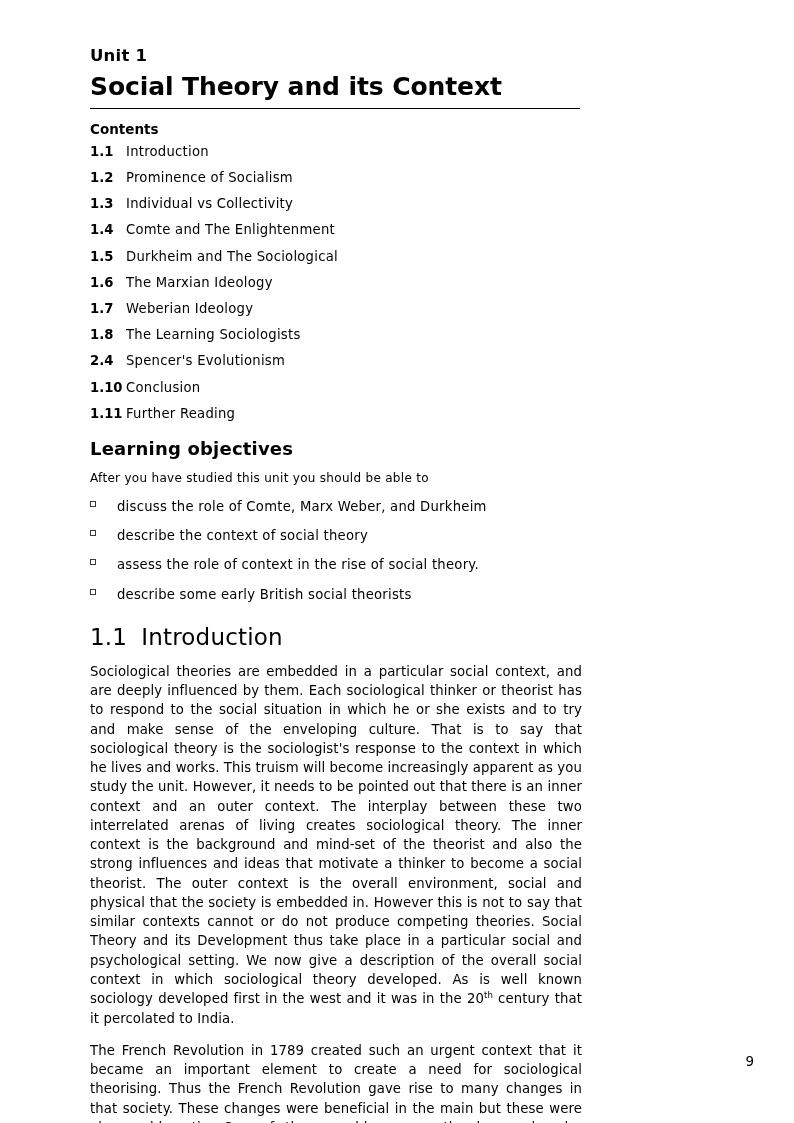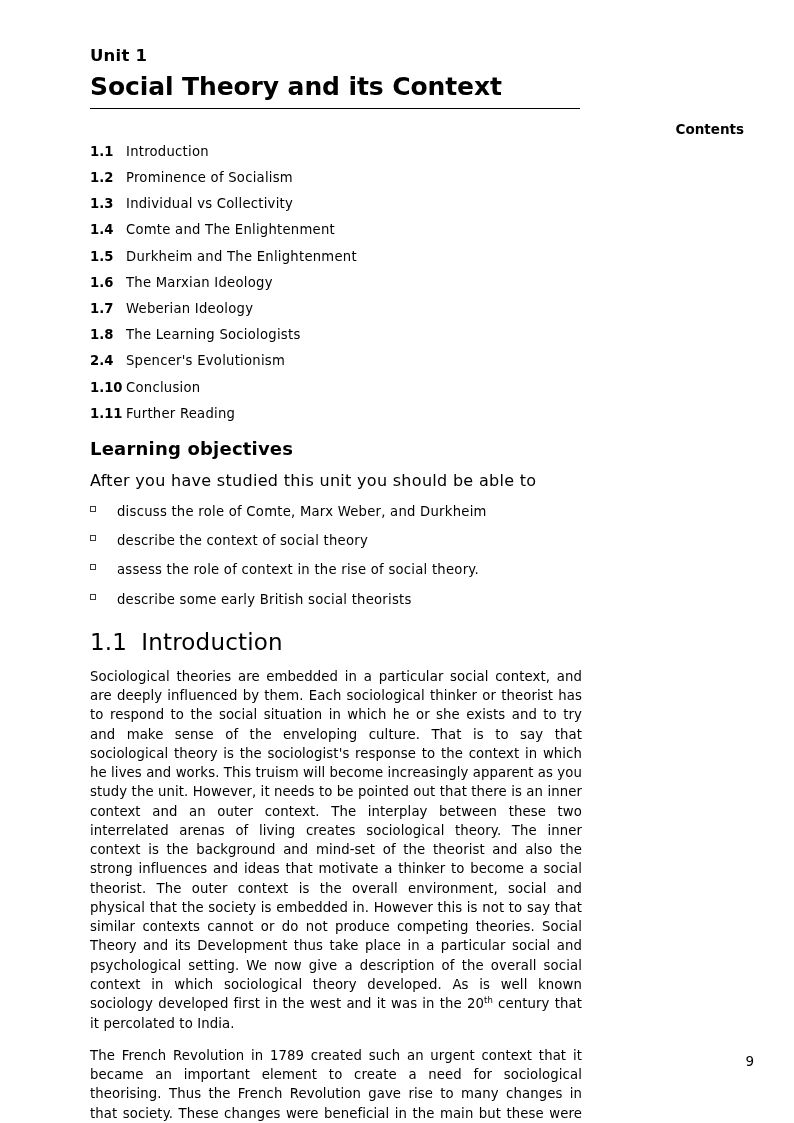--- a/index.html
+++ b/index.html
@@ -40,21 +40,20 @@
   .title-rule {
     border: 0;
     border-top: 1.6px solid #000;
     margin: 4px 0 12px 0;
     width: 490px;
   }
   .contents-heading {
     font-size: 13.5px;
     font-weight: 700;
     margin: 0 0 8px 0;
-    text-align: right;
   }
   .toc {
     list-style: none;
     margin: 0 0 18px 0;
     padding: 0;
   }
   .toc li {
     display: flex;
     font-size: 13.2px;
     line-height: 1.0;
@@ -68,21 +67,21 @@
   .toc .label {
     letter-spacing: 0.25px;
   }
   .lo-heading {
     font-size: 18px;
     font-weight: 700;
     margin: 2px 0 12px 0;
     letter-spacing: 0.2px;
   }
   .lo-intro {
-    font-size: 16px;
+    font-size: 12px;
     letter-spacing: 0.3px;
     margin: 0 0 14px 0;
   }
   .lo-list {
     list-style: none;
     margin: 0 0 22px 0;
     padding: 0;
   }
   .lo-list li {
     position: relative;
@@ -153,21 +152,21 @@
     <li>
       <span class="num">1.3</span>
       <span class="label">Individual vs Collectivity</span>
     </li>
     <li>
       <span class="num">1.4</span>
       <span class="label">Comte and The Enlightenment</span>
     </li>
     <li>
       <span class="num">1.5</span>
-      <span class="label">Durkheim and The Enlightenment</span>
+      <span class="label">Durkheim and The Sociological</span>
     </li>
     <li>
       <span class="num">1.6</span>
       <span class="label">The Marxian Ideology</span>
     </li>
     <li>
       <span class="num">1.7</span>
       <span class="label">Weberian Ideology</span>
     </li>
     <li>

